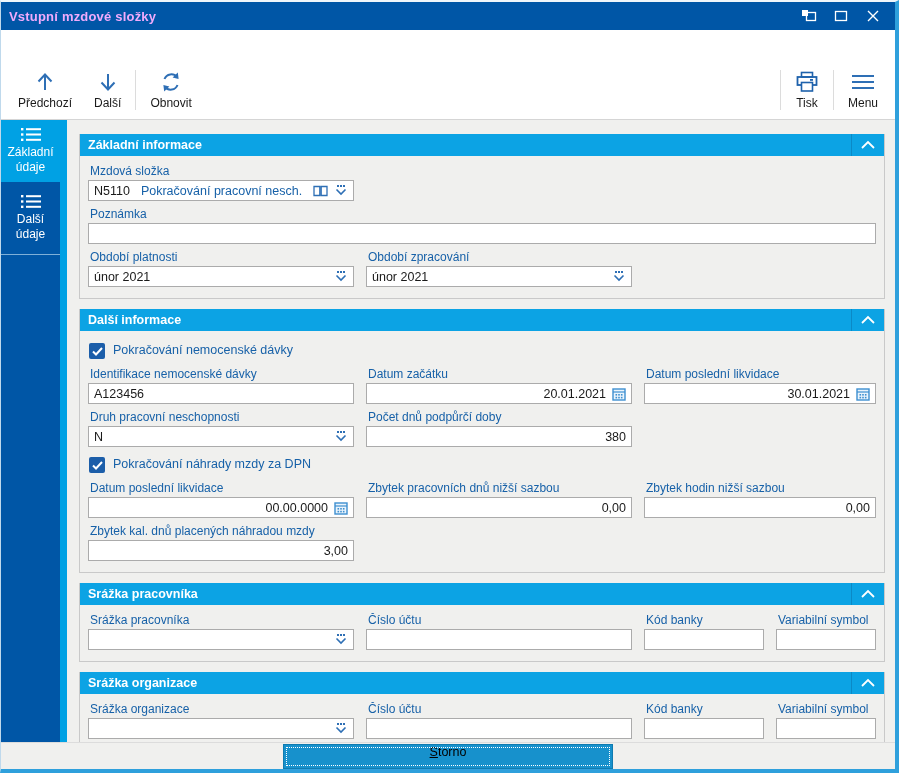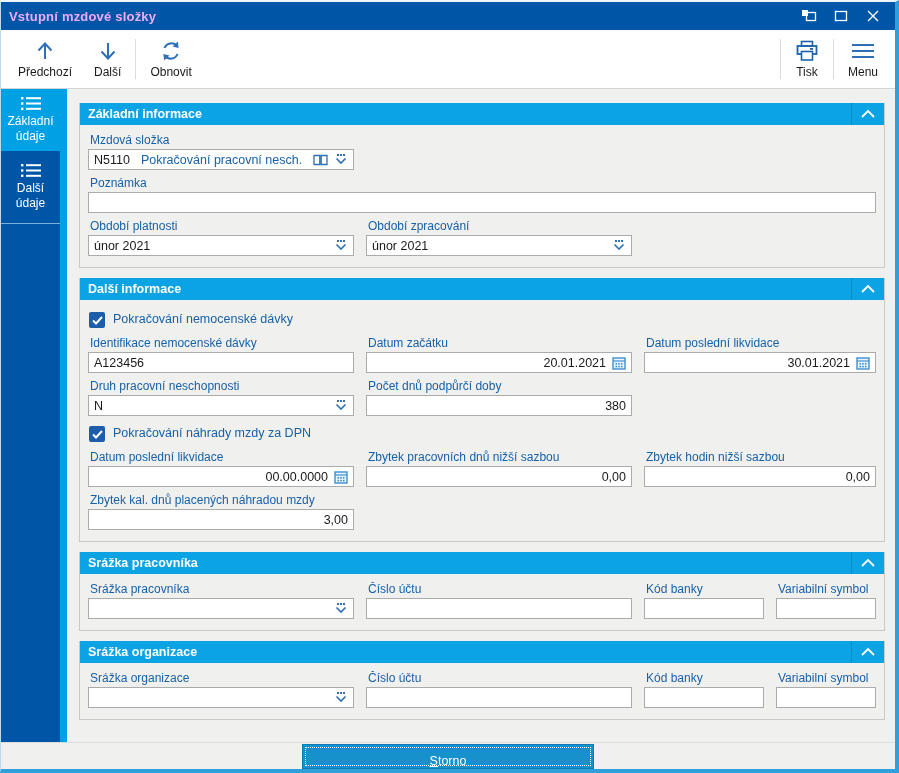--- a/index.html
+++ b/index.html
@@ -8,21 +8,21 @@
     width:899px;height:773px;background:#fff;display:flex;flex-direction:column;
     border-right:4px solid #2FA0DC;border-bottom:4px solid #2FA0DC;
     border-left:1px solid #BFD9EC;border-top:2px solid #EFF6FB;position:relative;overflow:hidden;
   }
   
   .titlebar{height:28px;background:#0056A6;display:flex;align-items:center;padding:0 8px;flex:0 0 auto;}
   .titlebar .title{color:#f0abfc;font-size:13px;font-weight:bold;letter-spacing:.2px;}
   .tctl{margin-left:auto;display:flex;align-items:center;gap:4px;}
   .tctl .tbtn{width:28px;height:22px;display:flex;align-items:center;justify-content:center;cursor:default;}
   
-  .toolbar{height:59px;background:#fff;border-bottom:1px solid #D5D5D5;display:flex;align-items:stretch;padding:3px 6px;flex:0 0 auto;}
+  .toolbar{height:59px;background:#fff;border-bottom:1px solid #D5D5D5;display:flex;align-items:stretch;padding:3px 6px;flex:0 0 auto;margin-top:31px;}
   .tb-btn{display:flex;flex-direction:column;align-items:center;justify-content:center;gap:3px;padding:2px 11px;font-size:12px;color:#1a1a1a;cursor:default;}
   .tb-sep{width:1px;background:#DCDCDC;margin:6px 3px;}
   .tb-right{margin-left:auto;display:flex;align-items:stretch;}
   
   .body{flex:1;display:flex;min-height:0;background:#fff;}
   .sidebar{width:66px;background:#0056A6;position:relative;flex:0 0 auto;display:flex;flex-direction:column;}
   .sidebar::after{content:'';position:absolute;top:0;right:0;bottom:0;width:7px;background:#00A1E4;}
   .side-item{display:flex;flex-direction:column;align-items:center;justify-content:center;gap:3px;color:#fff;
     font-size:12px;line-height:1.25;text-align:center;padding:7px 8px 7px 1px;cursor:default;position:relative;z-index:1;}
   .side-item.selected{background:#00A1E4;}
@@ -43,21 +43,21 @@
   .fbox .val{flex:1;white-space:nowrap;overflow:hidden;}
   .fbox.right .val{text-align:right;}
   .fbox .code{color:#1a1a1a;}
   .fbox .name{color:#1761A8;margin-left:11px;white-space:nowrap;overflow:hidden;flex:1;}
   .fbox .ficon{margin-left:6px;display:flex;align-items:center;flex:0 0 auto;cursor:default;}
   .cbrow{display:flex;align-items:flex-start;gap:8px;margin:10px 0 2px 1px;}
   .cb{width:16px;height:16px;background:#1C5EA9;border-radius:2px;display:flex;align-items:center;justify-content:center;cursor:default;flex:0 0 auto;}
   .cblabel{color:#1761A8;font-size:12.5px;cursor:default;}
   
   .footer{height:27px;background:#F0F0EE;border-top:1px solid #DCDCDC;display:flex;align-items:center;justify-content:center;flex:0 0 auto;}
-  .storno{width:290px;height:23px;background:#1791CC;color:#ffffff;font-size:12.5px;display:flex;align-items:flex-end;justify-content:center;
+  .storno{width:328px;height:23px;background:#1791CC;color:#000000;font-size:12.5px;display:flex;align-items:flex-start;justify-content:center;
     box-shadow:0 0 0 1px #0F7BB0;outline:1px dotted #FFFFFF;outline-offset:-3px;cursor:default;}
   .storno .u{text-decoration:underline;}
   svg{display:block;}
 </style>
 </head>
 <body>
 
 <div class="window">
 
   <div class="titlebar">

